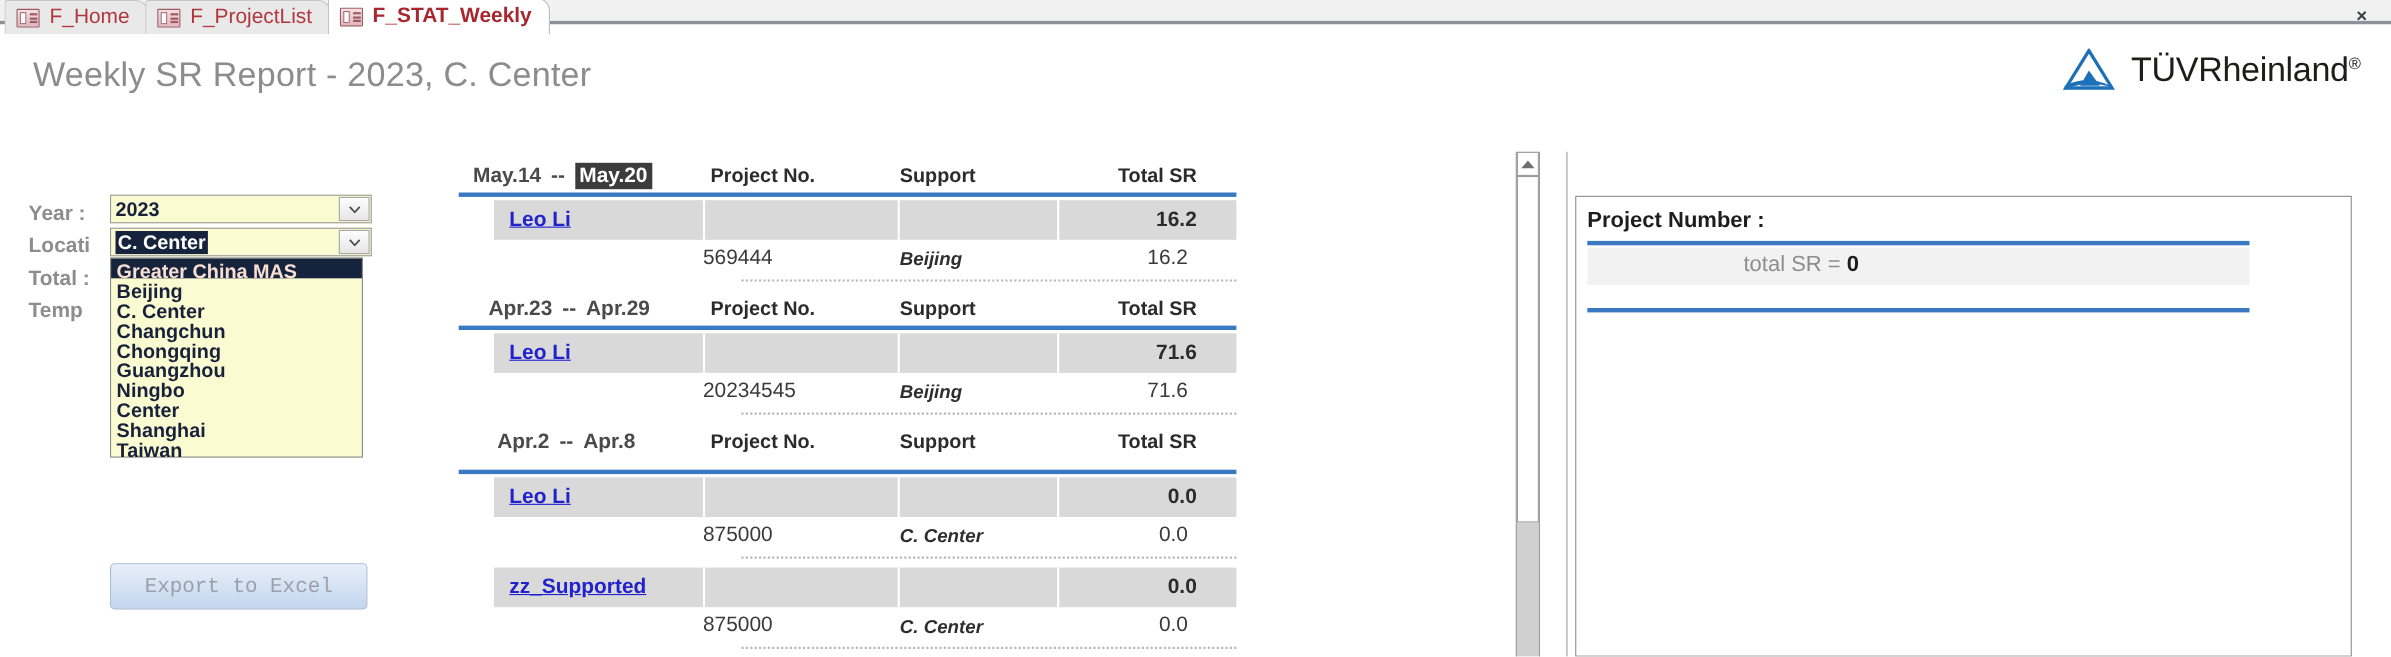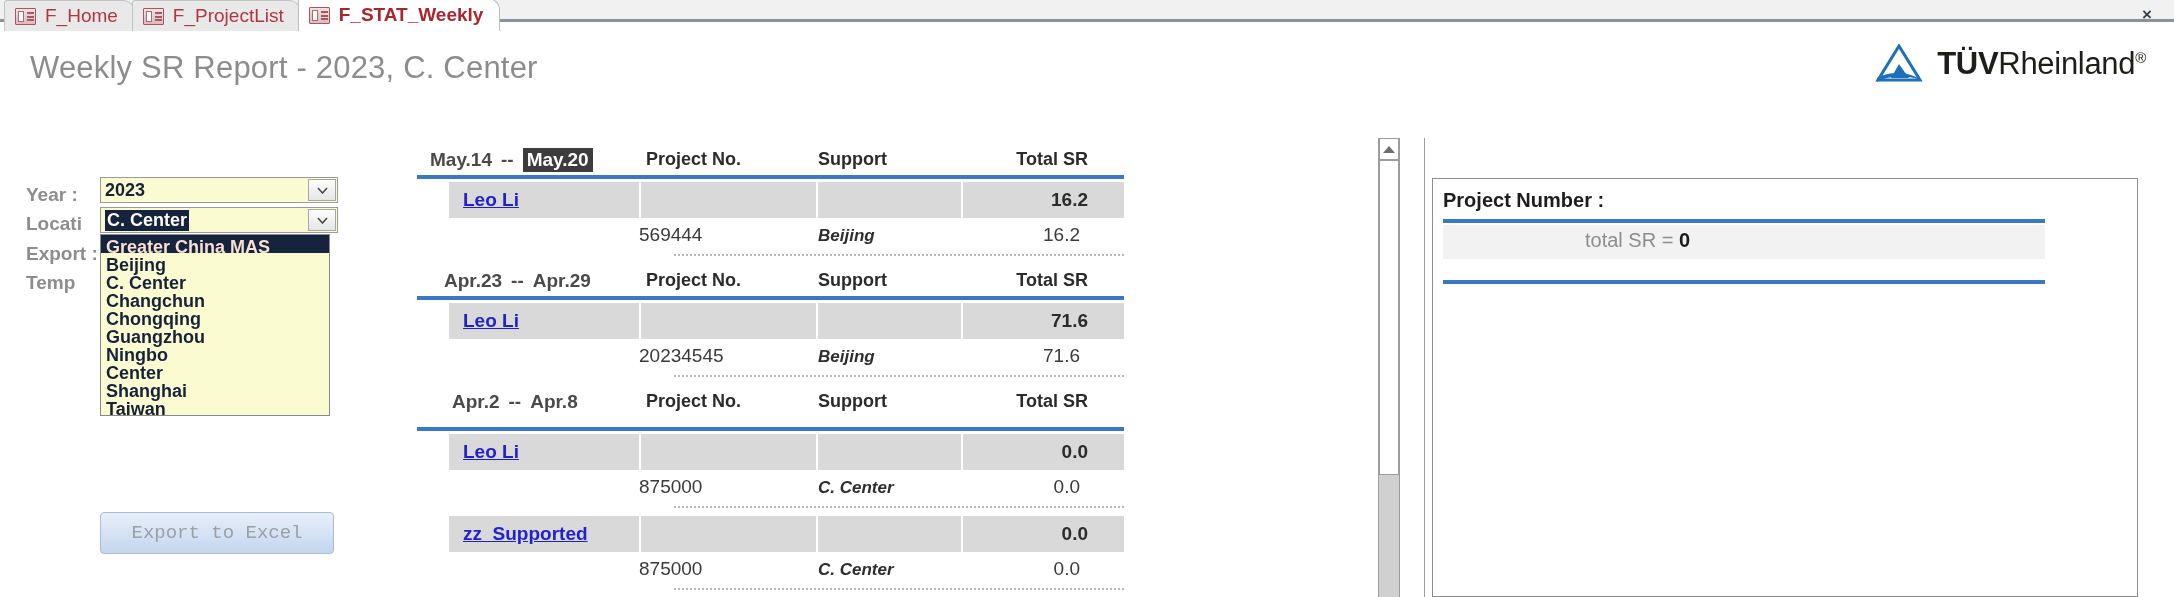--- a/index.html
+++ b/index.html
@@ -115,21 +115,21 @@
     align-items: center;
     gap: 14px;
   }
   .logo-mark { width: 48px; height: 40px; display:block; }
   .logo-text {
     font-size: 31px;
     color: #1d1d1b;
     white-space: nowrap;
     letter-spacing: -0.3px;
   }
-  .logo-text b { font-weight: bold; }
+  .logo-text b { font-weight: normal; }
   .logo-text span.reg {
     font-size: 15px;
     vertical-align: super;
   }
 
   
   .filters { position: absolute; left: 0; top: 0; }
   .flabel {
     position: absolute;
     font-size: 19px;
@@ -387,21 +387,21 @@
       <path d="M24 20 L34 34 L16 34 Z" fill="#1d70b8"></path>
       <path d="M2 34 C14 27, 34 27, 46 36 C34 31, 14 31, 2 38 Z" fill="#1d70b8"></path>
     </svg>
     <div class="logo-text"><b>TÜV</b><span>Rheinland</span><span class="reg">®</span></div>
   </div>
 
   <div class="filters">
 
     <div class="flabel" style="left:26px; top:184px;">Year :</div>
     <div class="flabel" style="left:26px; top:213px;">Locati</div>
-    <div class="flabel" style="left:26px; top:243px;">Export :</div>
+    <div class="flabel" style="left:26px; top:243px;">Total :</div>
     <div class="flabel" style="left:26px; top:272px;">Temp</div>
 
     <div class="combo" style="left:100px; top:177px; width:238px;">
       <span class="val">2023</span>
       <span class="combo-btn">
         <svg class="chev" viewBox="0 0 11 7">
           <path d="M1 1 L5.5 6 L10 1" fill="none" stroke="#4b4b4b" stroke-width="1.6"></path>
         </svg>
       </span>
     </div>

